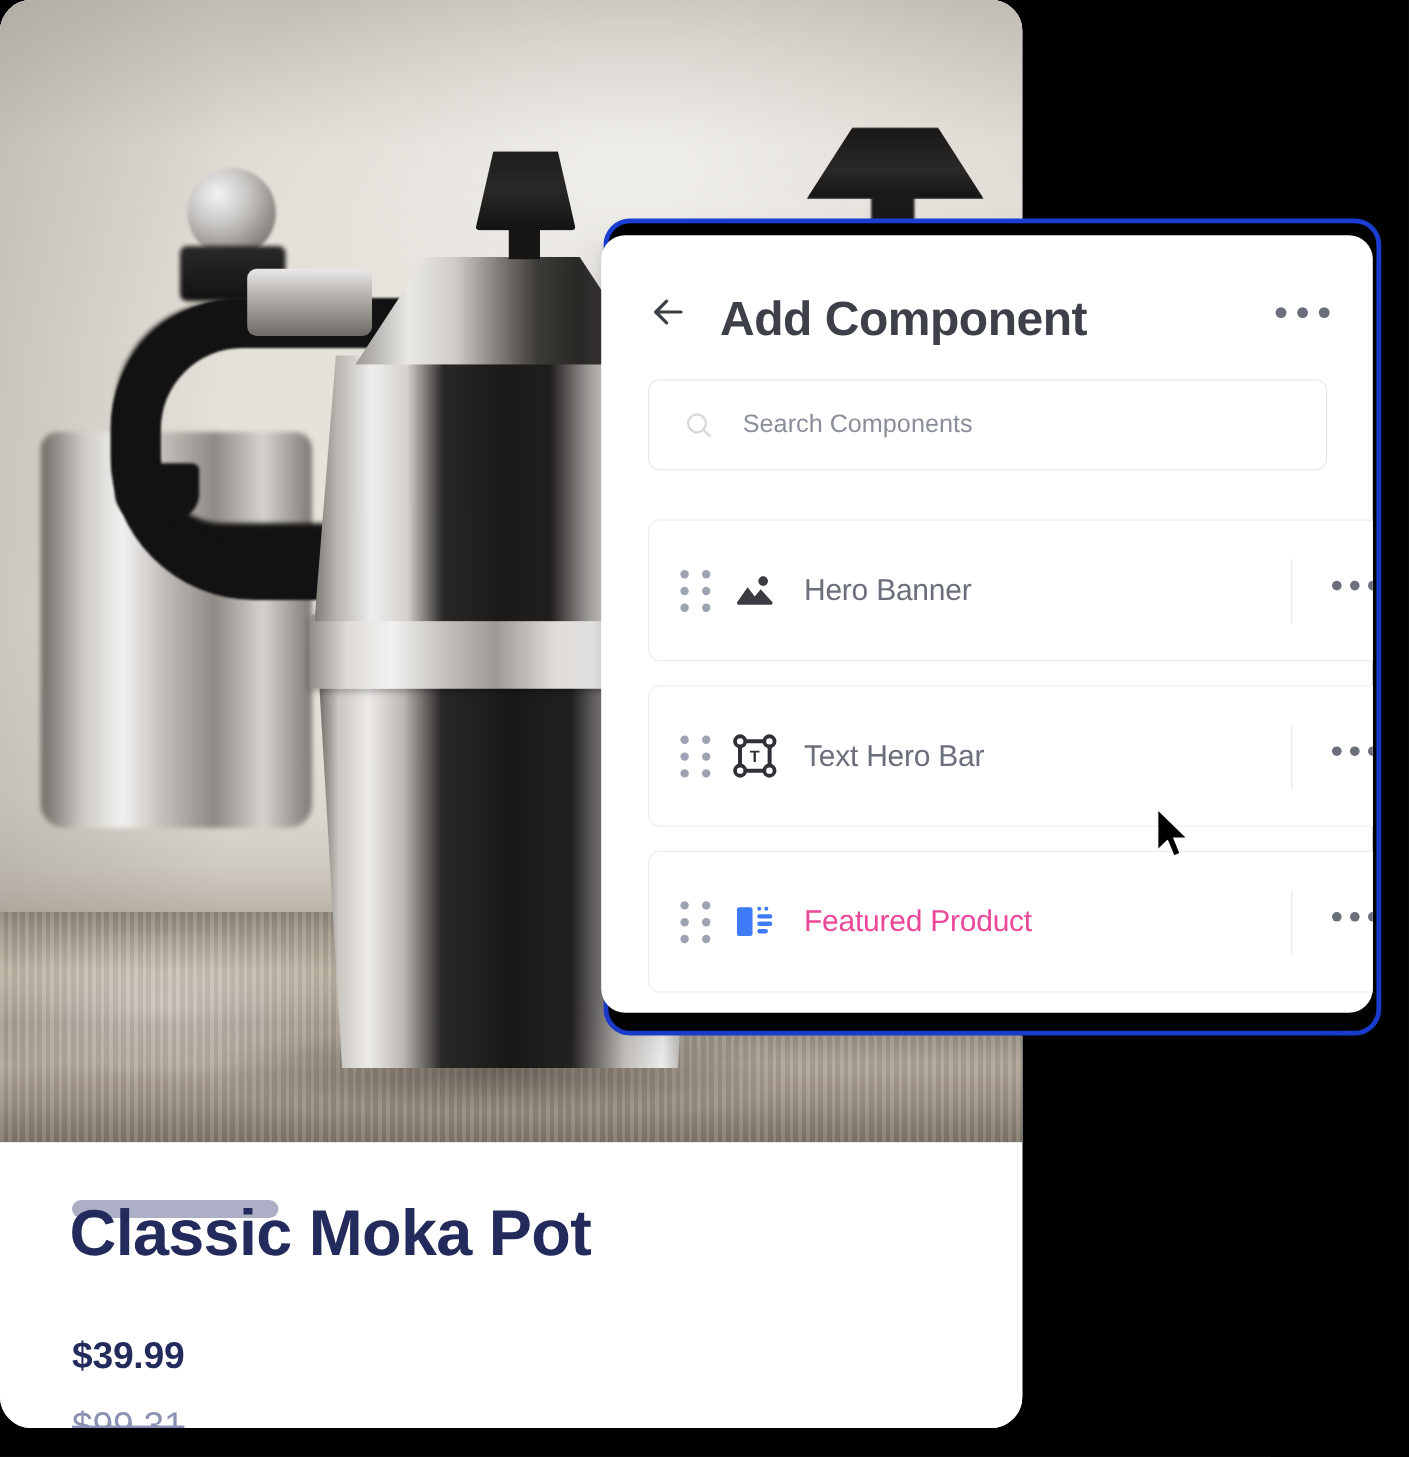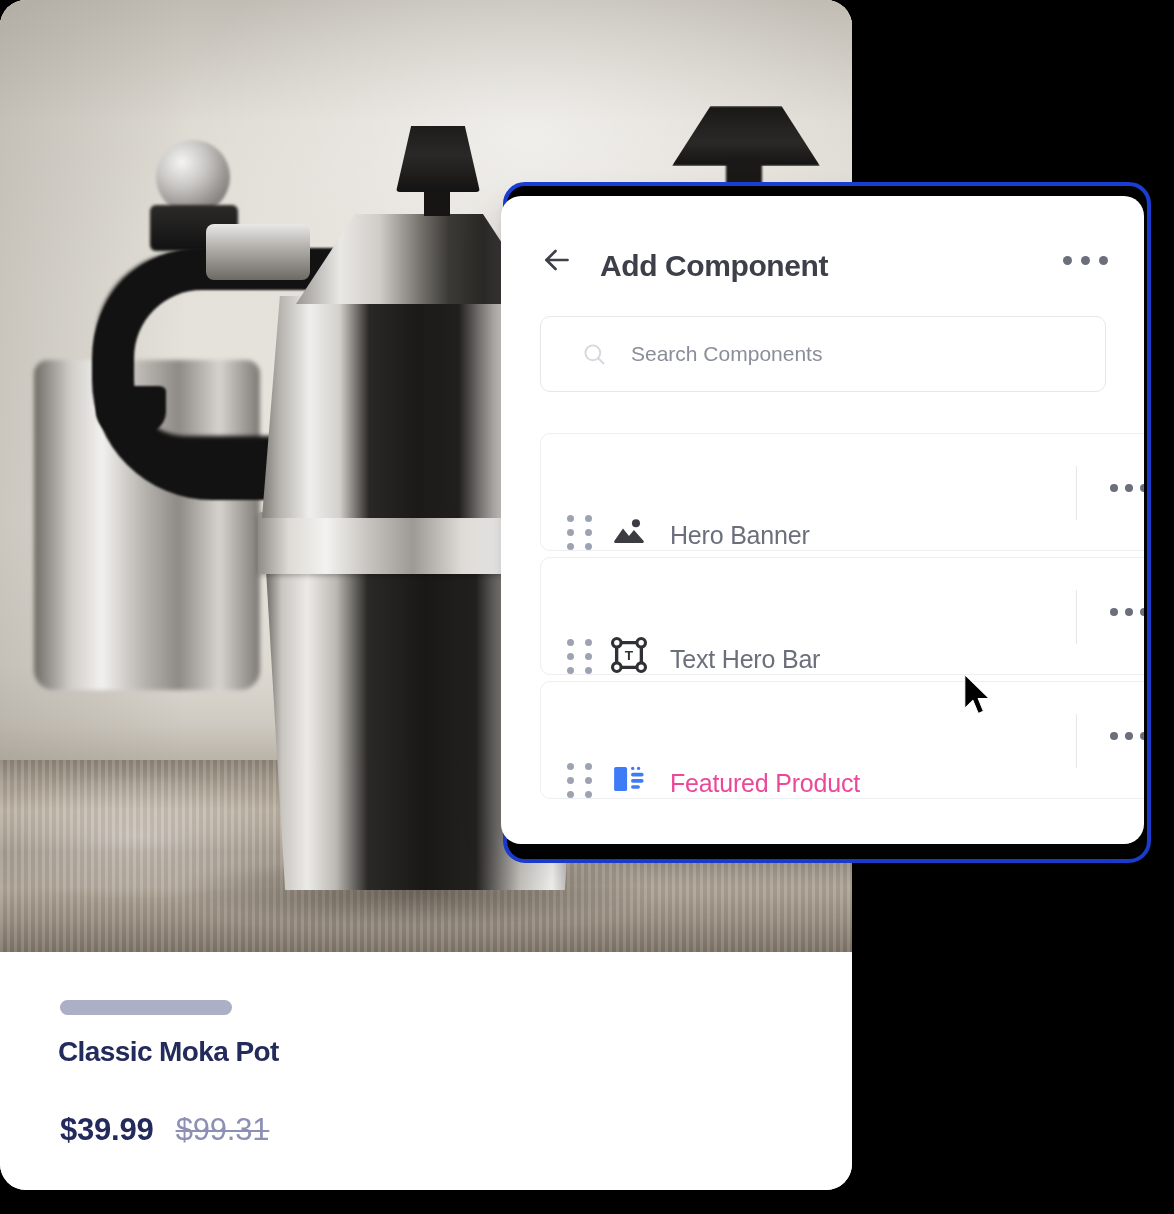--- a/index.html
+++ b/index.html
@@ -262,35 +262,36 @@
     left: 60px;
     top: 1000px;
     width: 172px;
     height: 15px;
     border-radius: 8px;
     background: #acafc6;
   }
   .product-title {
     position: absolute;
     left: 58px;
-    top: 1036px;
+    top: 997px;
     margin: 0;
-    font-size: 28px;
+    font-size: 54px;
     font-weight: bold;
     letter-spacing: -0.6px;
     color: #232a5c;
     white-space: nowrap;
   }
   .product-price-row {
     position: absolute;
     left: 60px;
     top: 1112px;
     display: flex;
     align-items: baseline;
     gap: 22px;
+    flex-direction: column;
   }
   .price-current {
     font-size: 31px;
     font-weight: bold;
     color: #232a5c;
     letter-spacing: -0.2px;
   }
   .price-original {
     font-size: 31px;
     font-weight: normal;
@@ -339,21 +340,21 @@
   }
   .back-arrow {
     width: 36px;
     height: 36px;
     flex: 0 0 auto;
     cursor: pointer;
     display: block;
   }
   .panel-title {
     margin: 12px 0 0 25px;
-    font-size: 30px;
+    font-size: 40px;
     font-weight: bold;
     color: #3d4049;
     letter-spacing: -0.4px;
     white-space: nowrap;
     text-align: center;
   }
   .header-spacer { flex: 1 1 auto; }
   .kebab {
     display: flex;
     align-items: center;
@@ -374,21 +375,21 @@
     position: absolute;
     left: 39px;
     top: 120px;
     width: 566px;
     height: 76px;
     box-sizing: border-box;
     border: 1px solid #e6e7ea;
     border-radius: 10px;
     display: flex;
     align-items: center;
-    padding-left: 40px;
+    padding-left: 28px;
     background: #ffffff;
   }
   .search-icon { width: 27px; height: 27px; flex: 0 0 auto; display:block; }
   .search-input {
     border: 0;
     outline: 0;
     background: transparent;
     font-family: "Liberation Sans", sans-serif;
     font-size: 21px;
     color: #6e727e;
@@ -406,22 +407,22 @@
   }
   .component-row {
     position: relative;
     box-sizing: border-box;
     width: 630px;
     height: 118px;
     border: 1px solid #eceef0;
     border-radius: 10px;
     background: #ffffff;
     display: flex;
-    align-items: flex-end;
-    margin-bottom: 6px;
+    align-items: center;
+    margin-bottom: 20px;
     cursor: pointer;
   }
   .drag-handle {
     margin-left: 26px;
     width: 18px;
     display: grid;
     grid-template-columns: 7px 7px;
     grid-auto-rows: 7px;
     gap: 7px 11px;
     flex: 0 0 auto;

